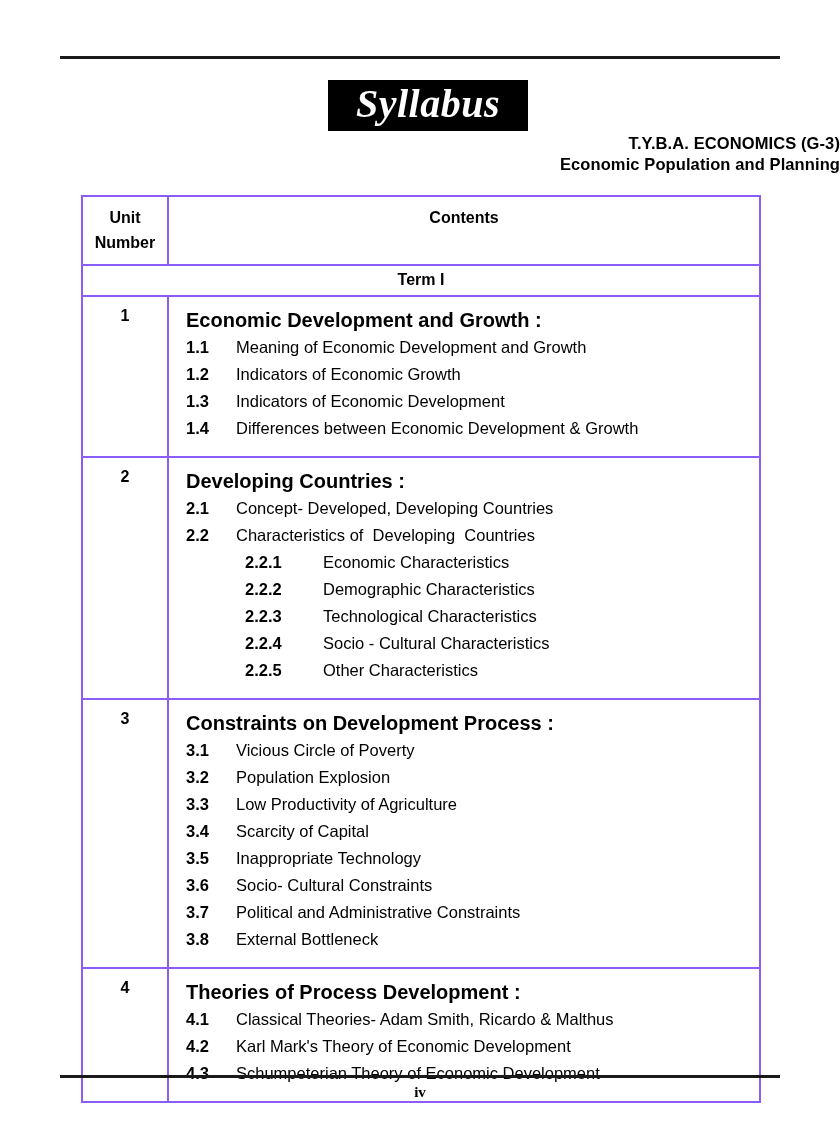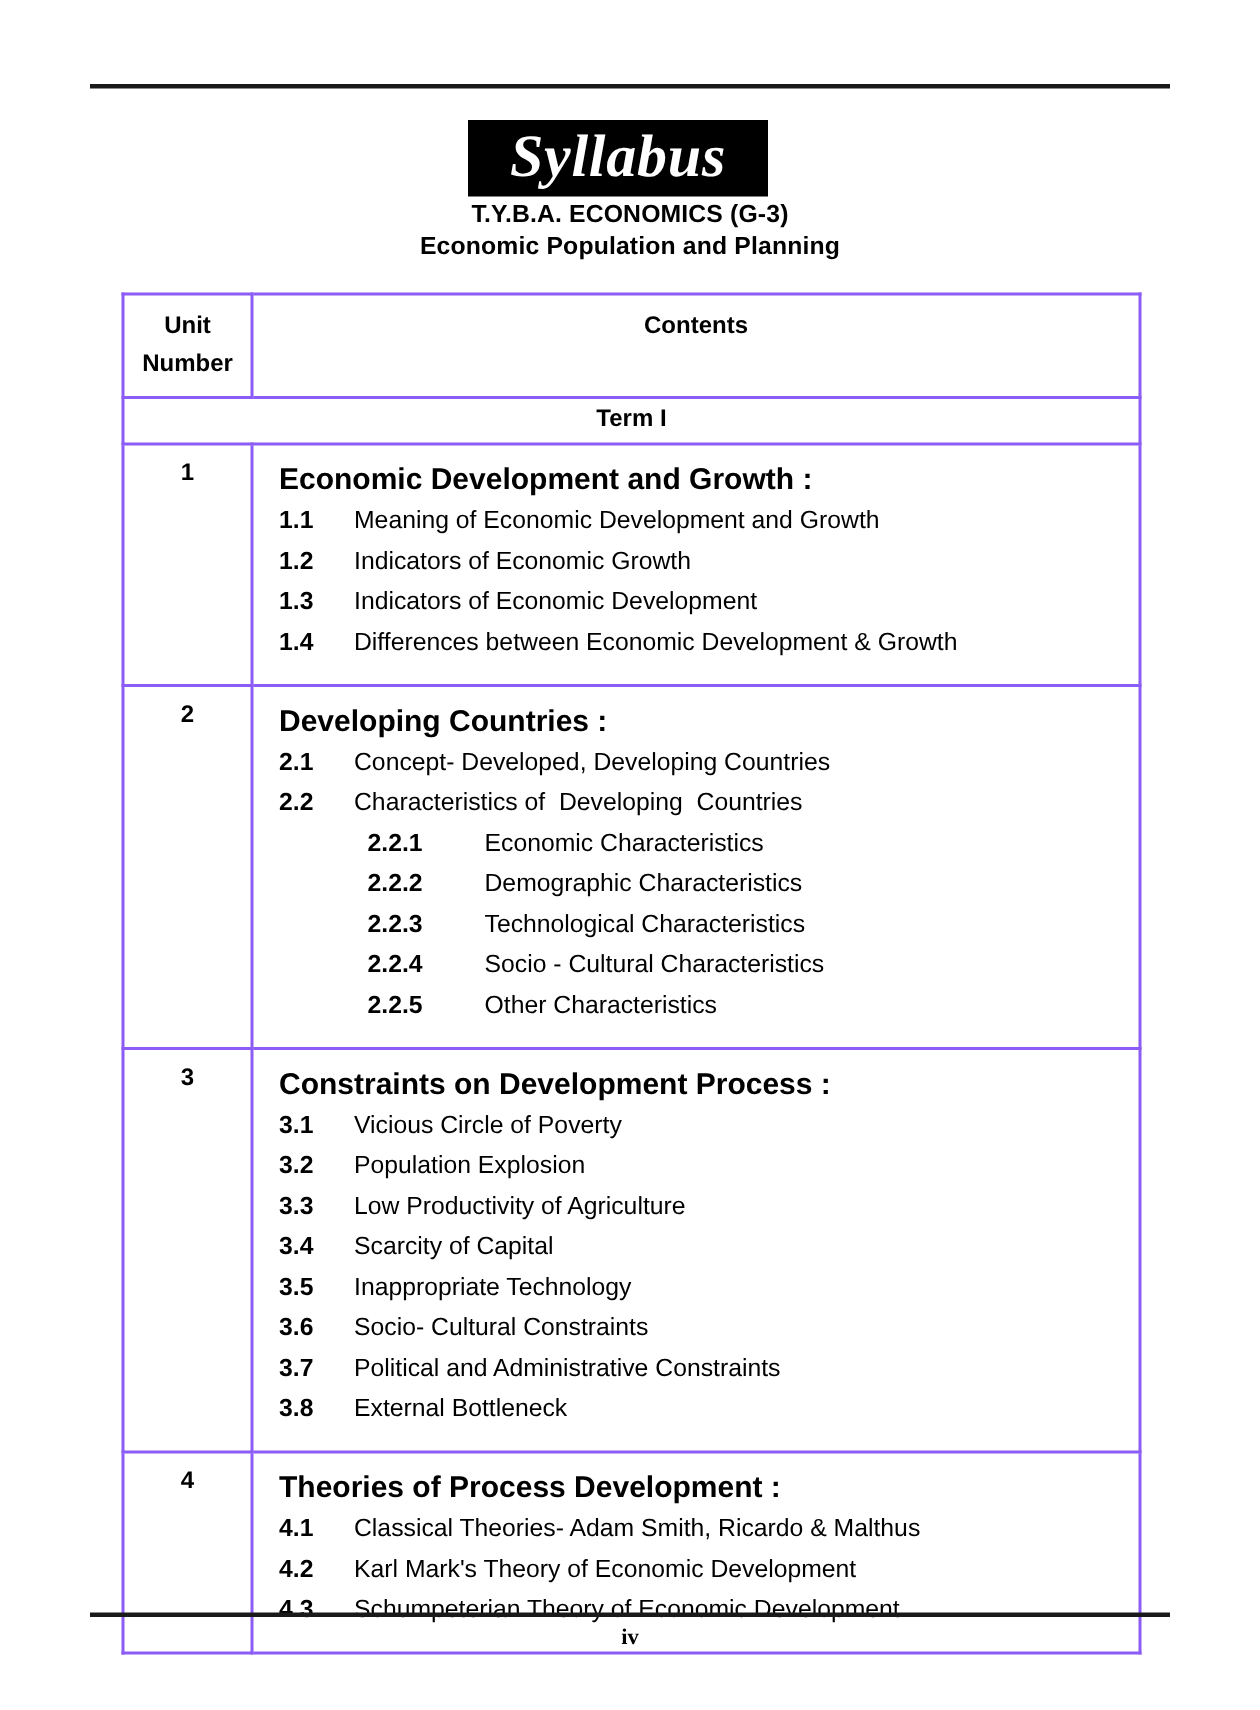--- a/index.html
+++ b/index.html
@@ -29,21 +29,21 @@
     left: 60px;
     top: 56px;
     width: 720px;
     height: 3px;
     background: #1a1a1a;
   }
 
   
   .banner {
     position: absolute;
-    left: 312px;
+    left: 328px;
     top: 80px;
     width: 200px;
     height: 51px;
     background: #000000;
     display: flex;
     align-items: center;
     justify-content: center;
   }
   .banner-text {
     color: #ffffff;
@@ -55,21 +55,21 @@
     letter-spacing: 0.5px;
     padding-bottom: 3px;
   }
 
   
   .heading-block {
     position: absolute;
     left: 0;
     top: 133px;
     width: 840px;
-    text-align: center;
+    text-align: right;
   }
   .heading-line {
     font-size: 16.5px;
     font-weight: bold;
     line-height: 21px;
     letter-spacing: 0.1px;
   }
 
   
   .syllabus-table {

